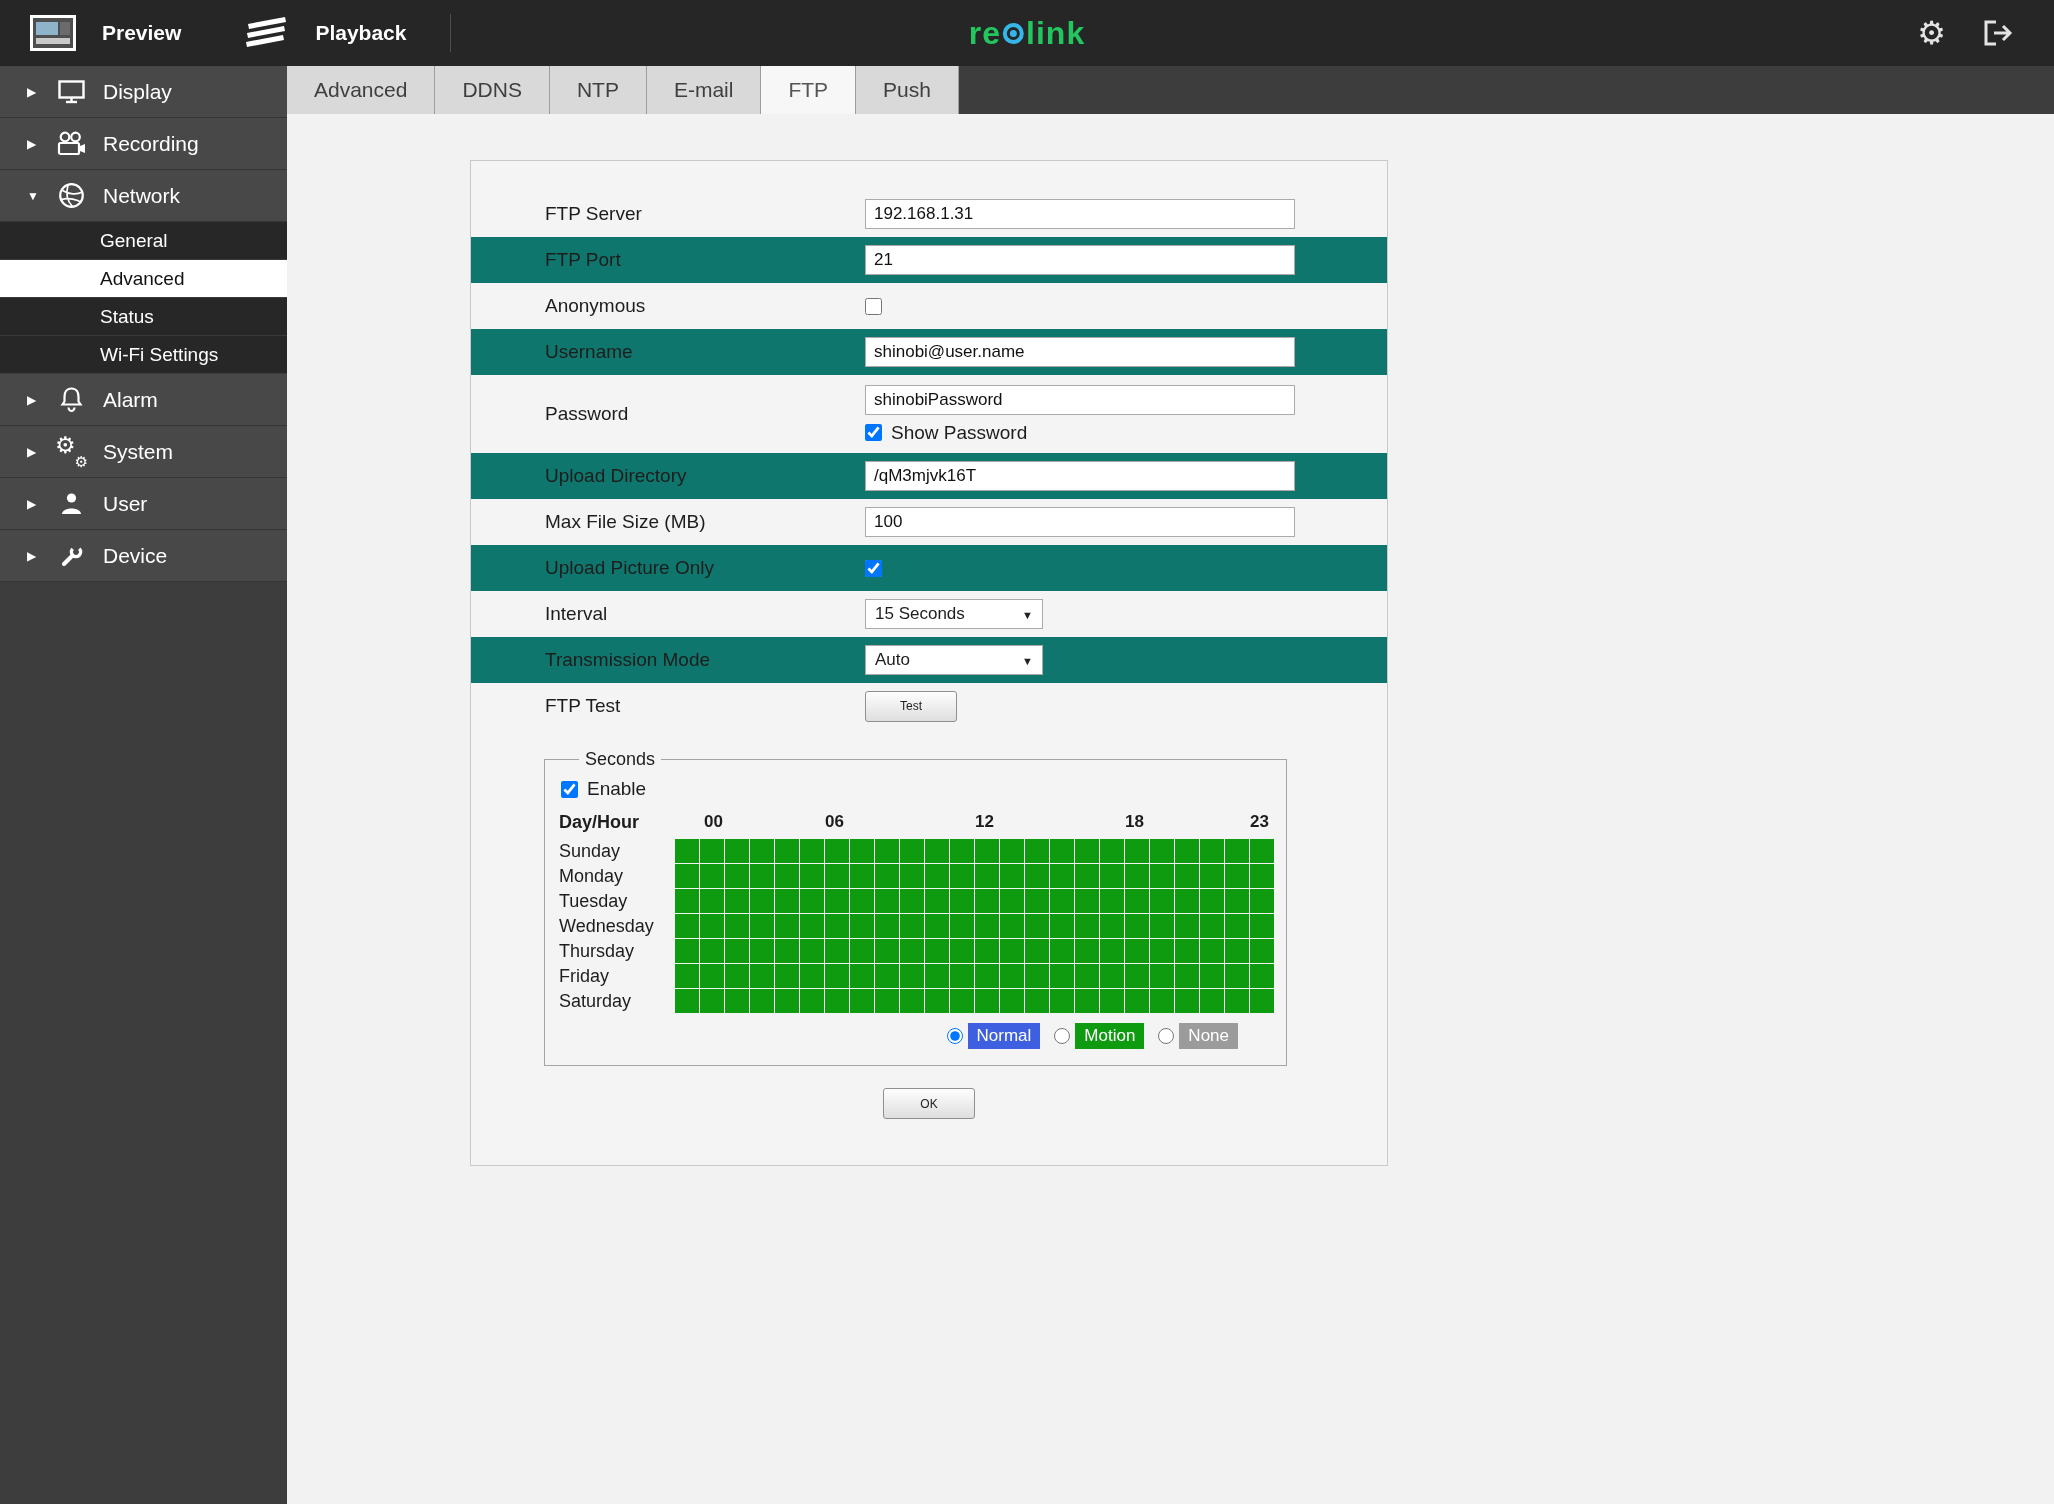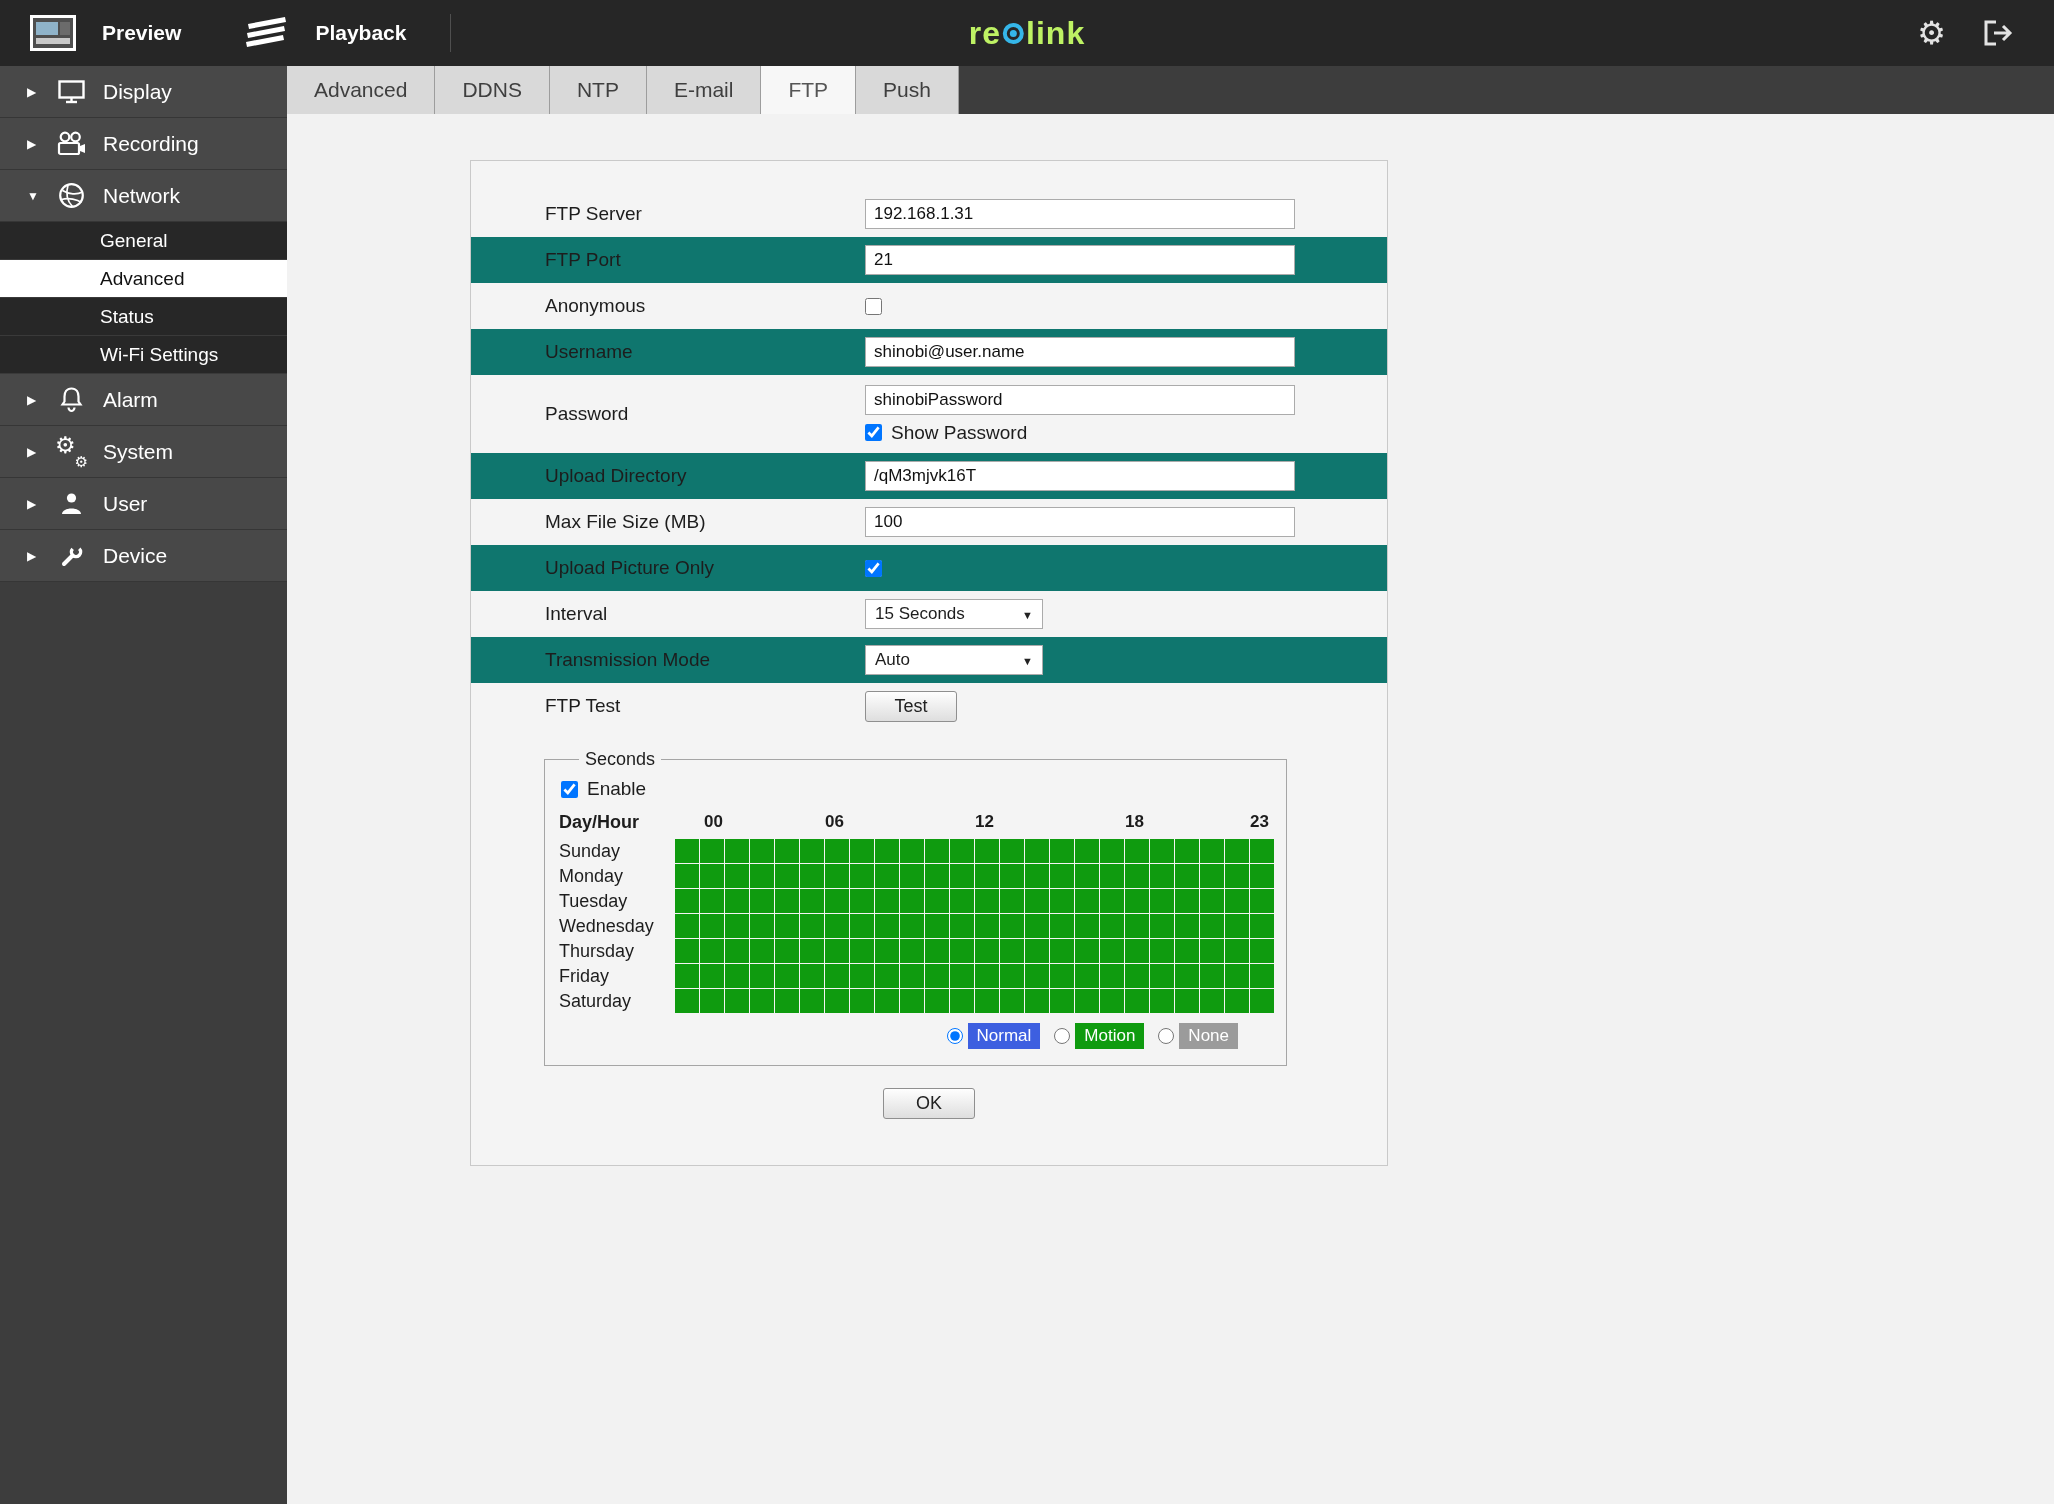--- a/index.html
+++ b/index.html
@@ -12,21 +12,21 @@
     position:relative;
   }
 
   
   .topbar { position:absolute; top:0; left:0; width:100%; height:66px; background:#262626; display:flex; align-items:center; z-index:20; }
   .tb-group { display:flex; align-items:center; gap:26px; cursor:pointer; }
   .tb-group.first { margin-left:30px; }
   .tb-group.second { margin-left:62px; }
   .tb-label { color:#fff; font-size:21px; font-weight:bold; }
   .tb-divider { width:1px; height:38px; background:#4f4f4f; margin-left:44px; }
-  .logo { position:absolute; left:50%; transform:translateX(-50%); color:#bef264; font-size:32px; font-weight:bold; letter-spacing:1px; display:flex; align-items:center; }
+  .logo { position:absolute; left:50%; transform:translateX(-50%); color:#22c55e; font-size:32px; font-weight:bold; letter-spacing:1px; display:flex; align-items:center; }
   .logo-o { width:21px; height:21px; border:4px solid #35b6e9; border-radius:50%; display:inline-block; position:relative; margin:0 2px; }
   .logo-o::after { content:""; position:absolute; left:3px; top:3px; width:7px; height:7px; border-radius:50%; background:#35b6e9; }
   .tb-right { margin-left:auto; margin-right:40px; display:flex; align-items:center; gap:36px; }
   .gear { cursor:pointer; line-height:1; }
   .gear::before { content:"\2699"; color:#e3e3e3; font-size:32px; }
   .tb-icon { display:flex; align-items:center; }
 
   
   .sidebar { position:absolute; top:66px; left:0; width:287px; bottom:0; background:#3d3d3d; z-index:10; }
   .side-item { height:52px; background:#484848; border-bottom:1px solid #363636; display:flex; align-items:center; color:#fff; cursor:pointer; }
@@ -53,21 +53,21 @@
   .form-row { min-height:46px; display:flex; align-items:center; background:#f4f4f4; }
   .form-row.alt { background:#0f766e; }
   .form-row.tall { min-height:78px; }
   .row-label { width:394px; padding-left:74px; font-size:19px; }
   .row-ctrl { display:flex; flex-direction:column; justify-content:center; }
   .text-input { width:430px; height:30px; border:1px solid #ababab; background:#fff; font-size:17px; padding:0 8px; font-family:inherit; color:#111; }
   .cb { width:17px; height:17px; cursor:pointer; }
   .pw-line { display:flex; align-items:center; gap:9px; margin-top:7px; font-size:19px; }
   .selectbox { width:178px; height:30px; background:#fff; border:1px solid #ababab; display:flex; align-items:center; justify-content:space-between; padding:0 9px; font-size:17px; cursor:pointer; }
   .sel-arrow::before { content:"\25BC"; font-size:11px; color:#222; }
-  .btn { width:92px; height:31px; background:linear-gradient(#fefefe,#dedede); border:1px solid #8f8f8f; border-radius:3px; font-size:18px; color:#222; font-family:inherit; cursor:pointer; }
+  .btn { width:92px; height:31px; background:linear-gradient(#fefefe,#dedede); border:1px solid #8f8f8f; border-radius:3px; font-size:12px; color:#222; font-family:inherit; cursor:pointer; }
 
   
   .schedule { border:1px solid #a5a5a5; margin:20px 100px 0 73px; padding:6px 12px 16px 14px; }
   .schedule legend { font-size:18px; padding:0 6px; margin-left:20px; }
   .enable { display:flex; align-items:center; gap:9px; font-size:19px; margin:2px 0 12px 2px; cursor:pointer; width:110px; }
   .sched-header { position:relative; height:24px; margin-bottom:3px; }
   .dayhour { font-weight:bold; font-size:18px; }
   .hour-labels { position:absolute; left:116px; top:0; right:0; height:24px; }
   .hour-label { position:absolute; font-weight:bold; font-size:17px; }
   .sched-row { display:flex; align-items:center; margin-bottom:1px; }

